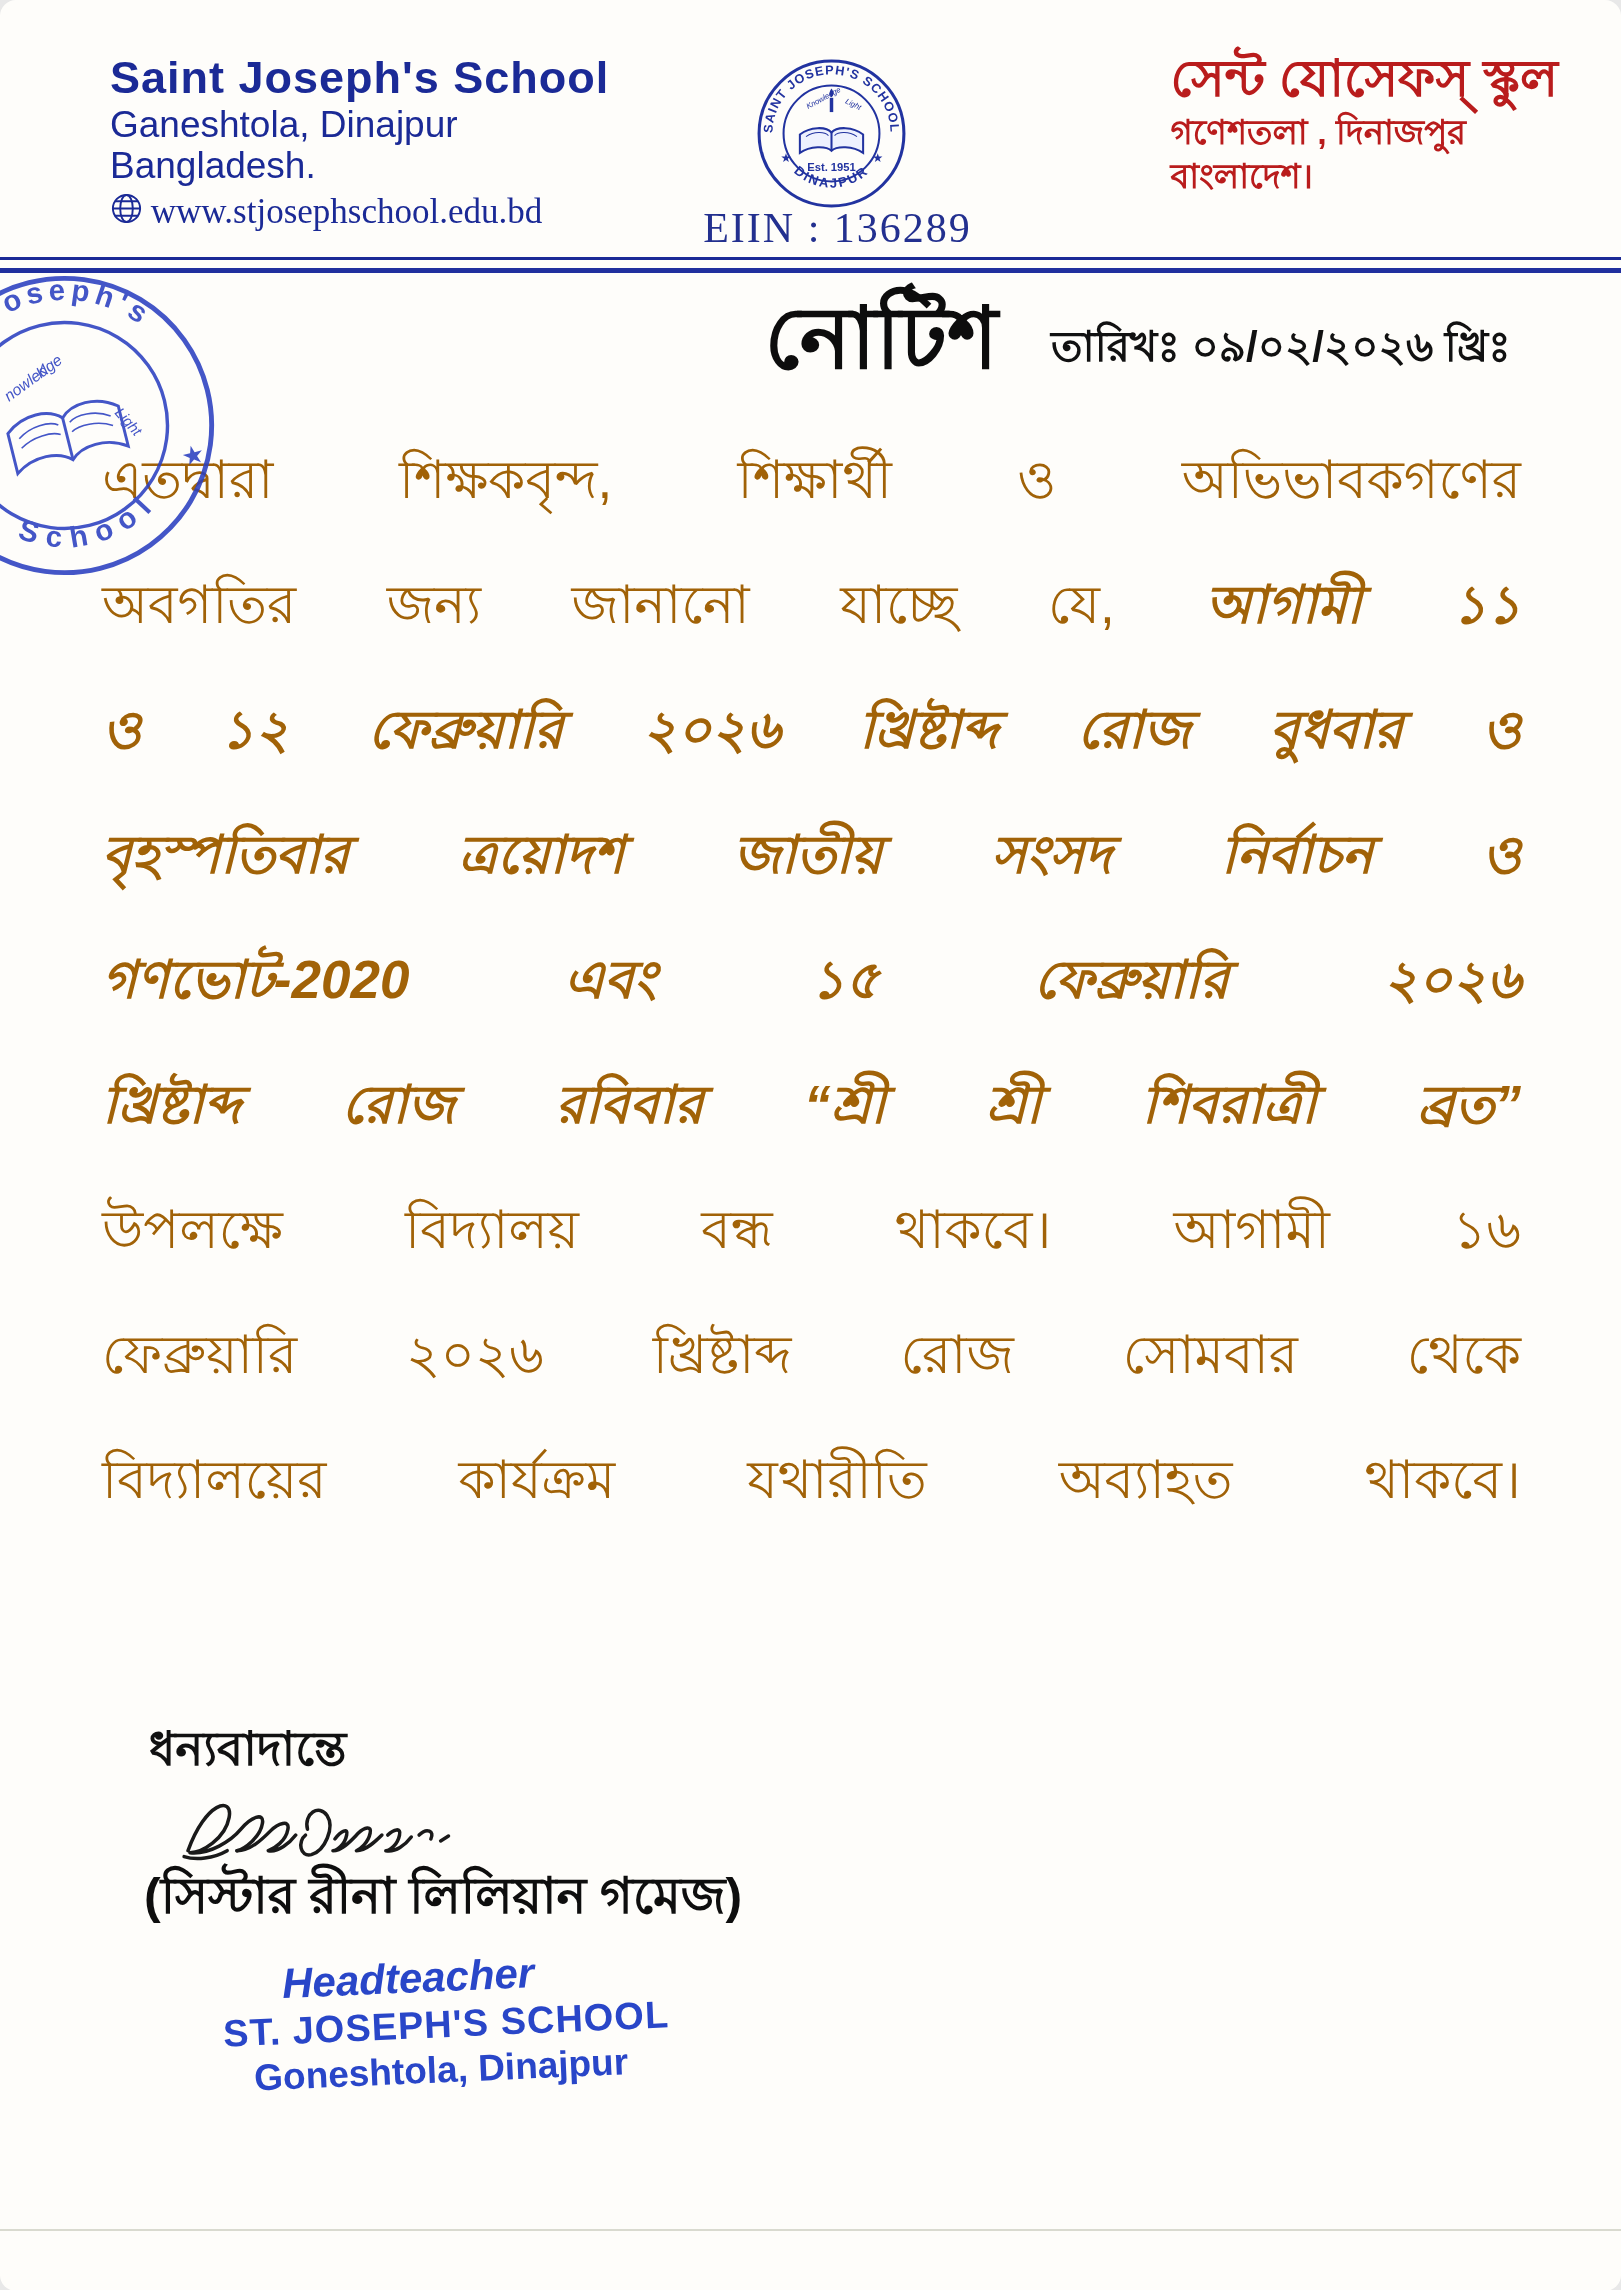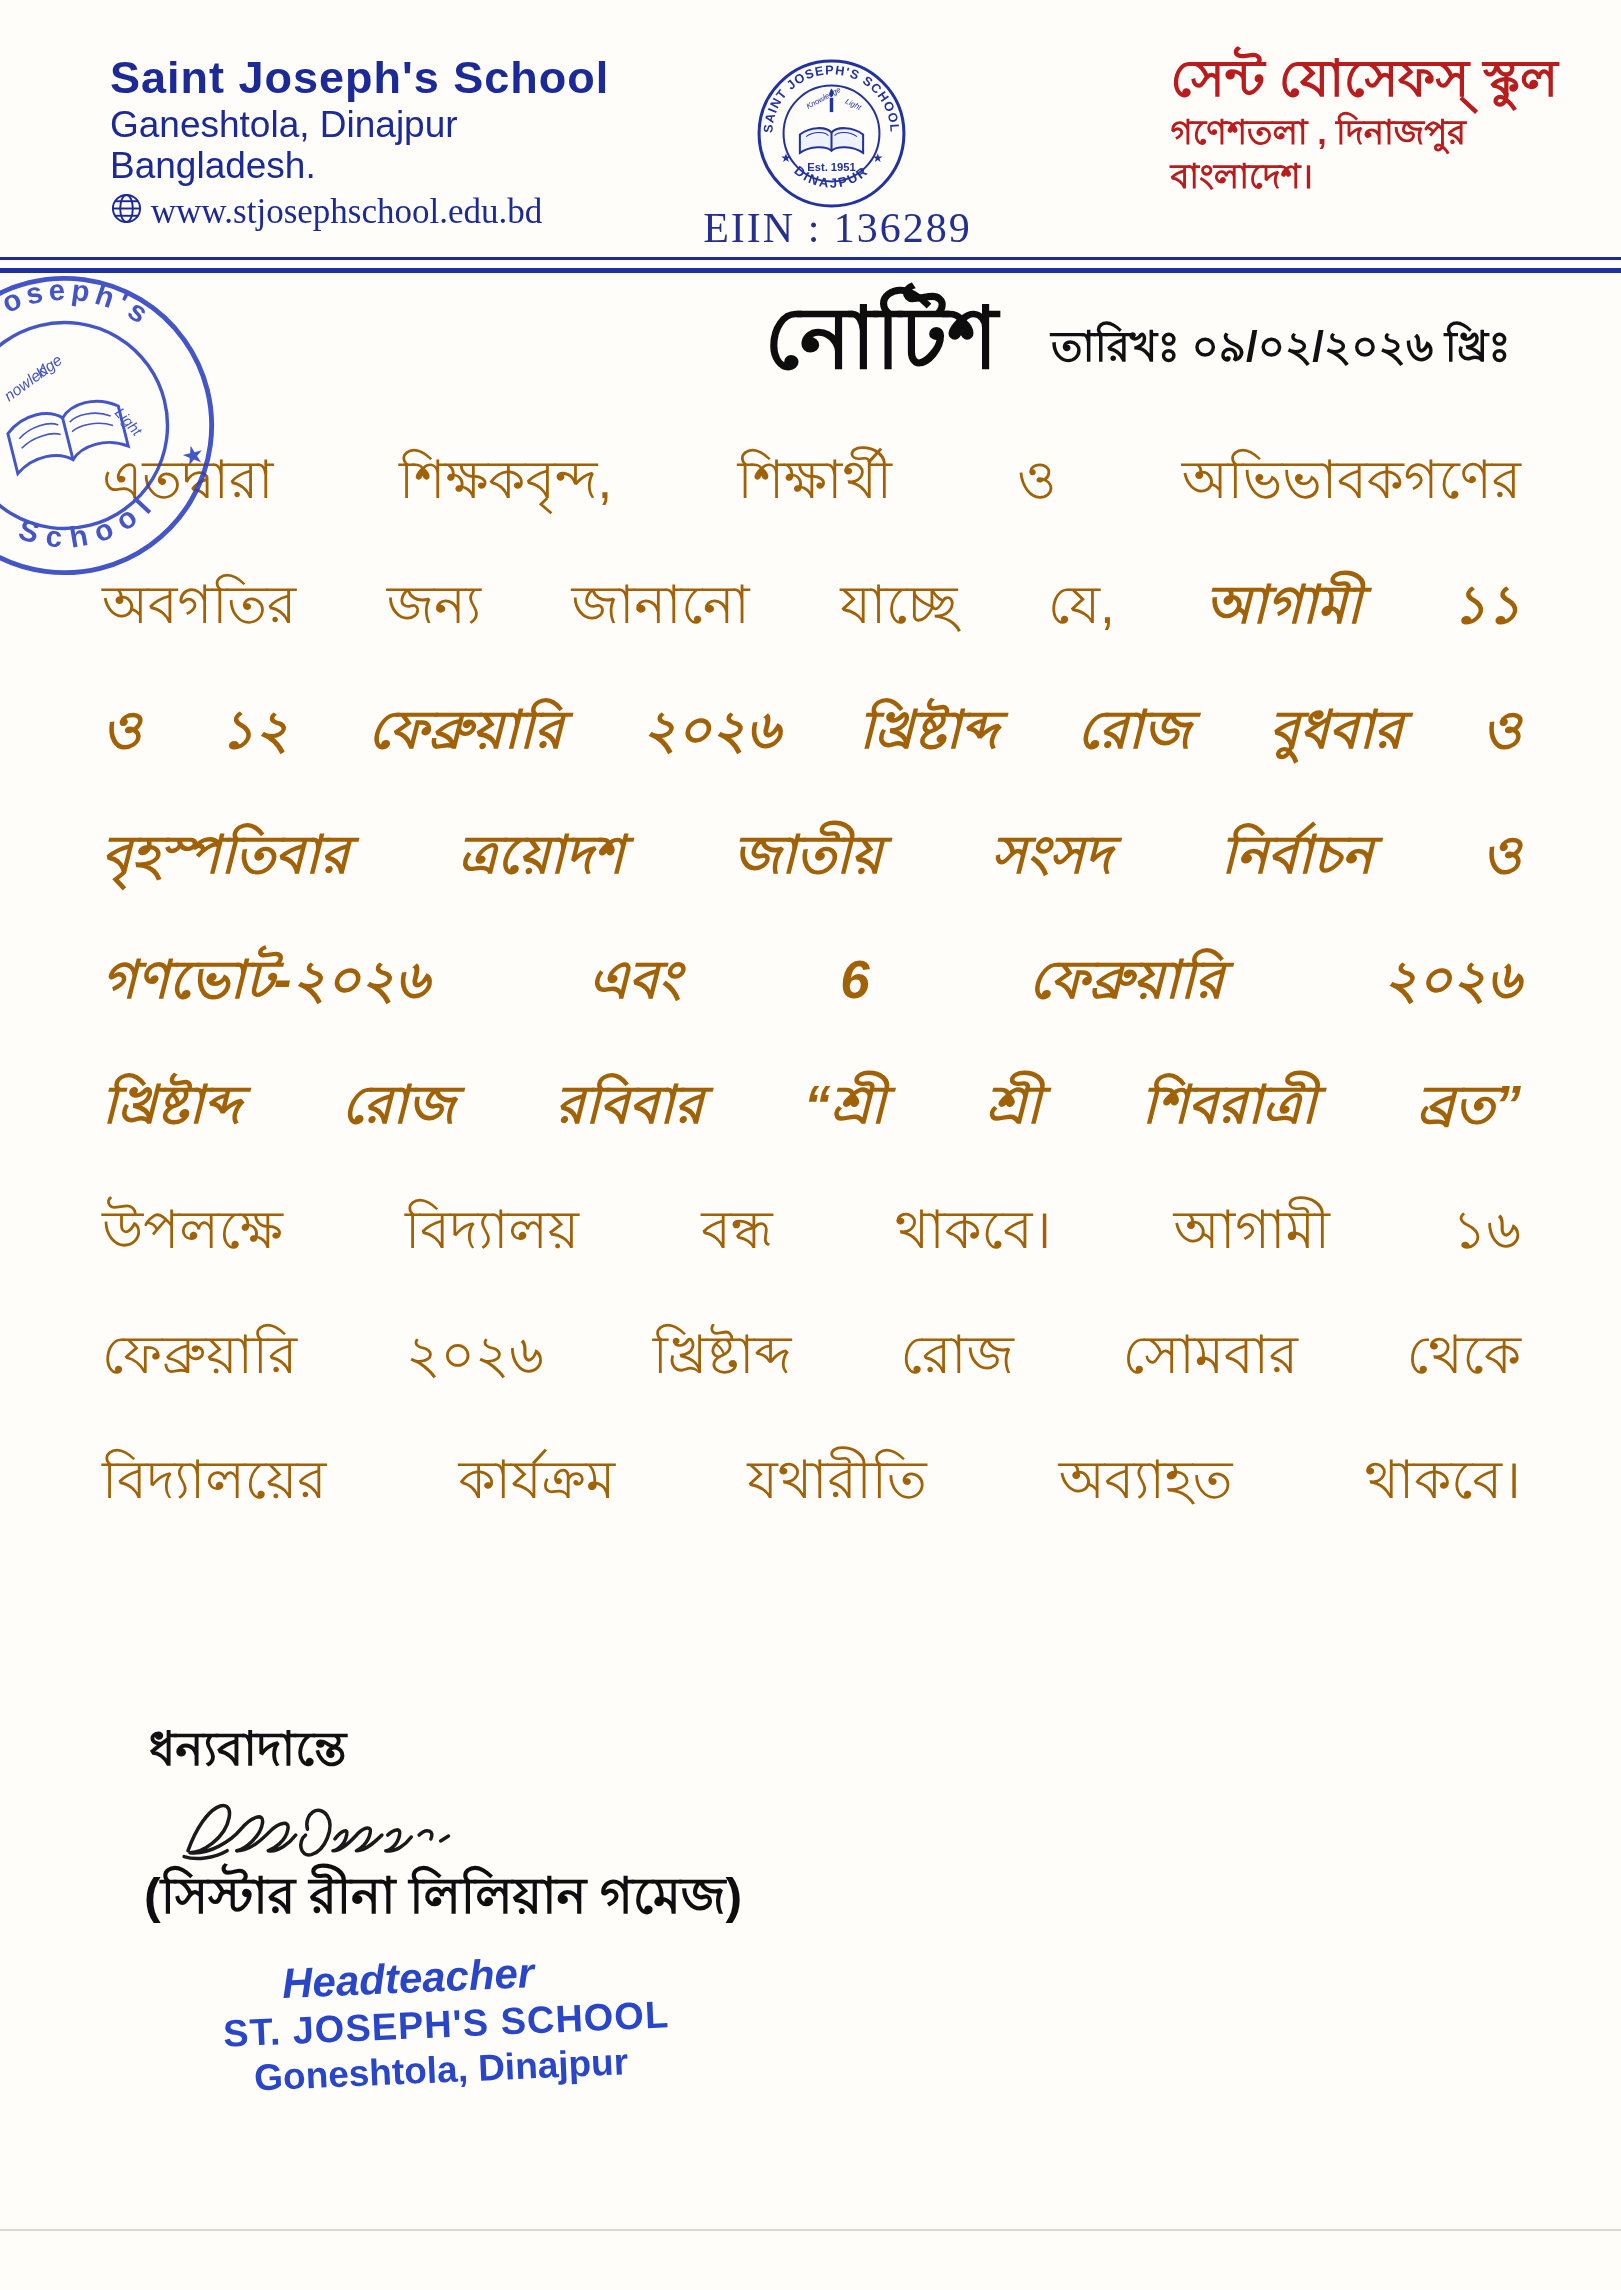--- a/index.html
+++ b/index.html
@@ -3,20 +3,21 @@
 <meta charset="utf-8">
 <style>
   html,body{margin:0;padding:0;background:#e8e8e8;}
   .page{
     position:relative;
     width:1621px;height:2291px;
     margin:0 auto;
     background:#fefdfa;
     overflow:hidden;
     font-family:"Liberation Sans","DejaVu Sans",sans-serif;
+    border-radius:16px;
   }
   
   .hdr-en{position:absolute;left:110px;top:51px;color:#1b2a96;}
   .hdr-en .school-name{font-size:45px;font-weight:800;letter-spacing:1px;line-height:53px;font-family:"Liberation Sans","DejaVu Sans",sans-serif;}
   .hdr-en .addr{font-size:37px;font-weight:500;line-height:41px;}
   .hdr-en .web-row{display:flex;align-items:flex-start;gap:7.8px;margin-top:5.9px;}
   .hdr-en .website{font-size:35px;font-weight:500;font-family:"Liberation Serif","DejaVu Serif",serif;}
   .logo-wrap{position:absolute;left:755px;top:57px;width:153px;height:153px;}
   .eiin{position:absolute;left:676px;top:204px;width:323px;text-align:center;
         font-family:"Liberation Serif","DejaVu Serif",serif;font-size:42px;color:#23308f;letter-spacing:2px;}
@@ -158,21 +159,21 @@
   </div>
 
   <div class="notice-title">নোটিশ</div>
   <div class="notice-date">তারিখঃ ০৯/০২/২০২৬ খ্রিঃ</div>
 
   <div class="notice-body">
       <div class="body-line"><span>এতদ্বারা শিক্ষকবৃন্দ, শিক্ষার্থী ও অভিভাবকগণের</span></div>
       <div class="body-line"><span>অবগতির জন্য জানানো যাচ্ছে যে, </span><span class="seg-bold">আগামী ১১</span></div>
       <div class="body-line"><span class="seg-bold">ও ১২ ফেব্রুয়ারি ২০২৬ খ্রিষ্টাব্দ রোজ বুধবার ও</span></div>
       <div class="body-line"><span class="seg-bold">বৃহস্পতিবার ত্রয়োদশ জাতীয় সংসদ নির্বাচন ও</span></div>
-      <div class="body-line"><span class="seg-bold">গণভোট-২০২৬ এবং 6 ফেব্রুয়ারি ২০২৬</span></div>
+      <div class="body-line"><span class="seg-bold">গণভোট-2020 এবং ১৫ ফেব্রুয়ারি ২০২৬</span></div>
       <div class="body-line"><span class="seg-bold">খ্রিষ্টাব্দ রোজ রবিবার </span><span class="seg-bold">“শ্রী শ্রী শিবরাত্রী ব্রত”</span></div>
       <div class="body-line"><span>উপলক্ষে বিদ্যালয় বন্ধ থাকবে। আগামী ১৬</span></div>
       <div class="body-line"><span>ফেব্রুয়ারি ২০২৬ খ্রিষ্টাব্দ রোজ সোমবার থেকে</span></div>
       <div class="body-line"><span>বিদ্যালয়ের কার্যক্রম যথারীতি অব্যাহত থাকবে।</span></div>
     </div>
 
   <div class="thanks">ধন্যবাদান্তে</div>
 
   <div class="signature">
     <svg width="304" height="94" viewBox="0 0 310 96">

